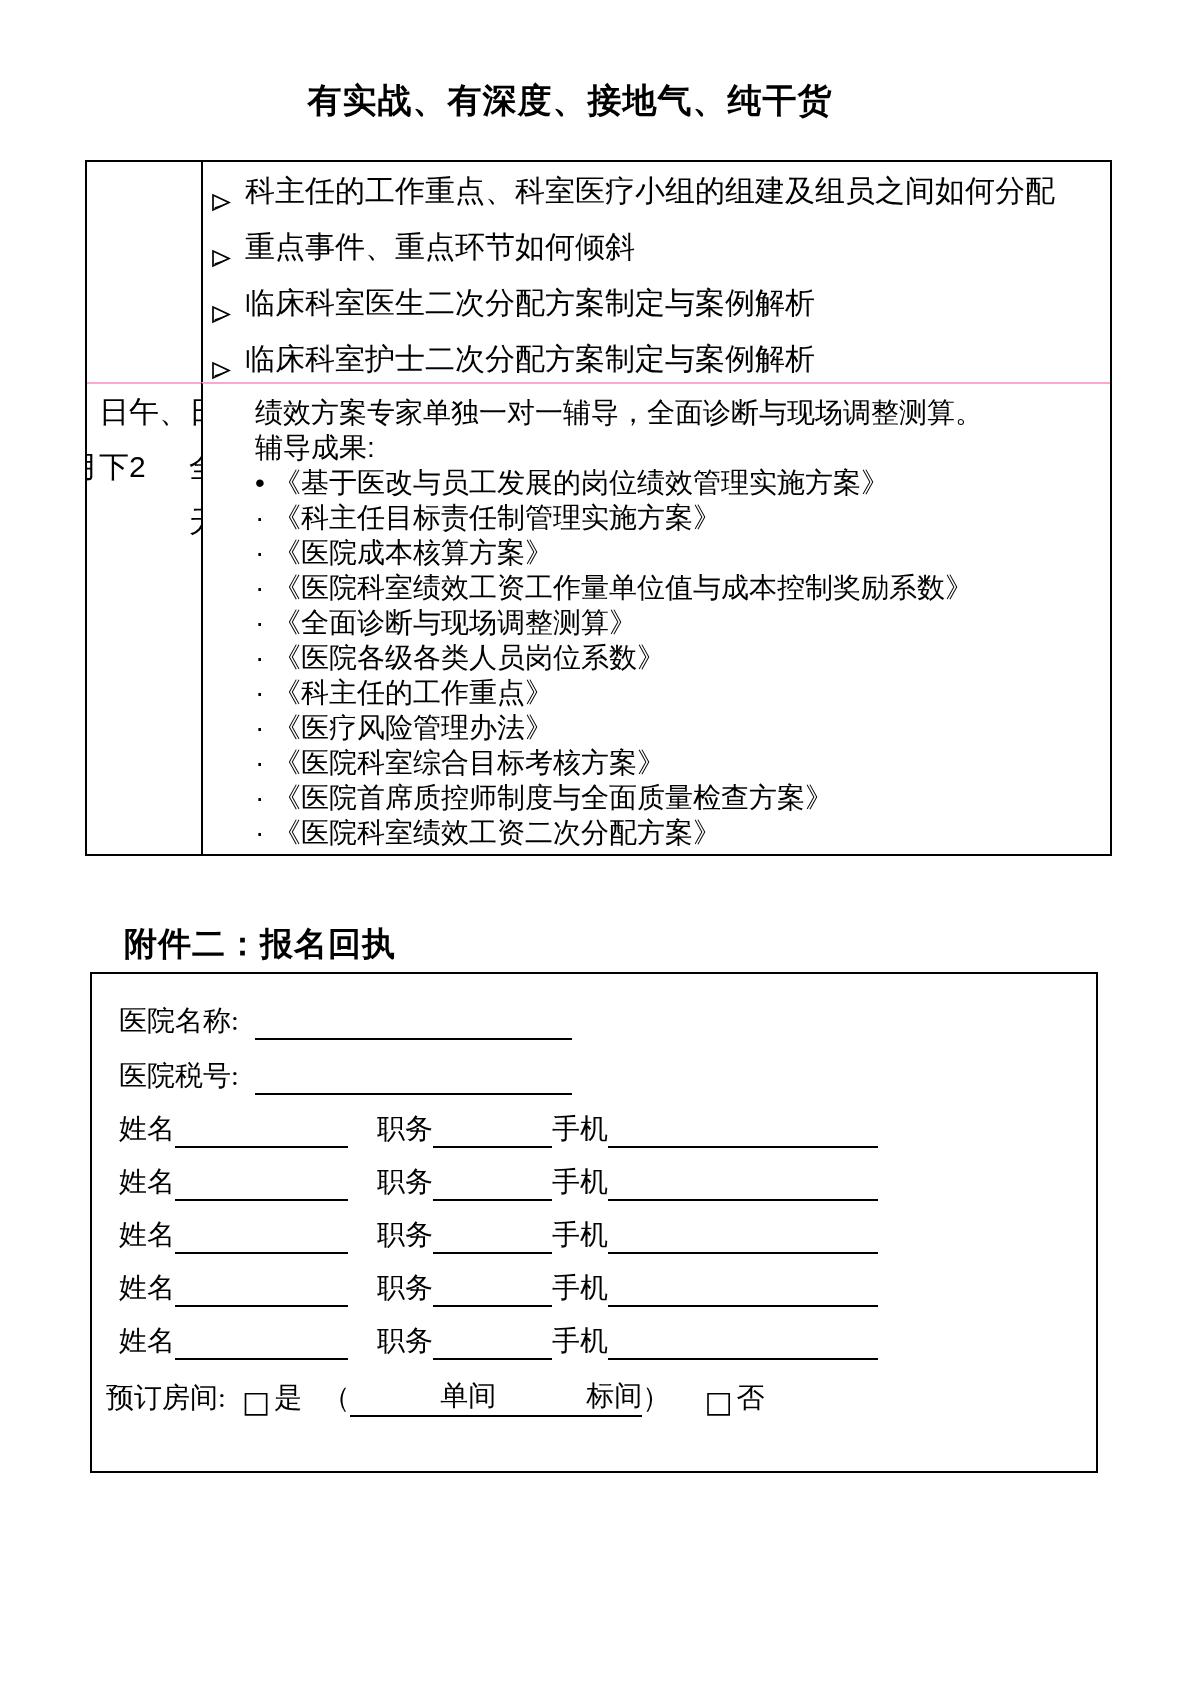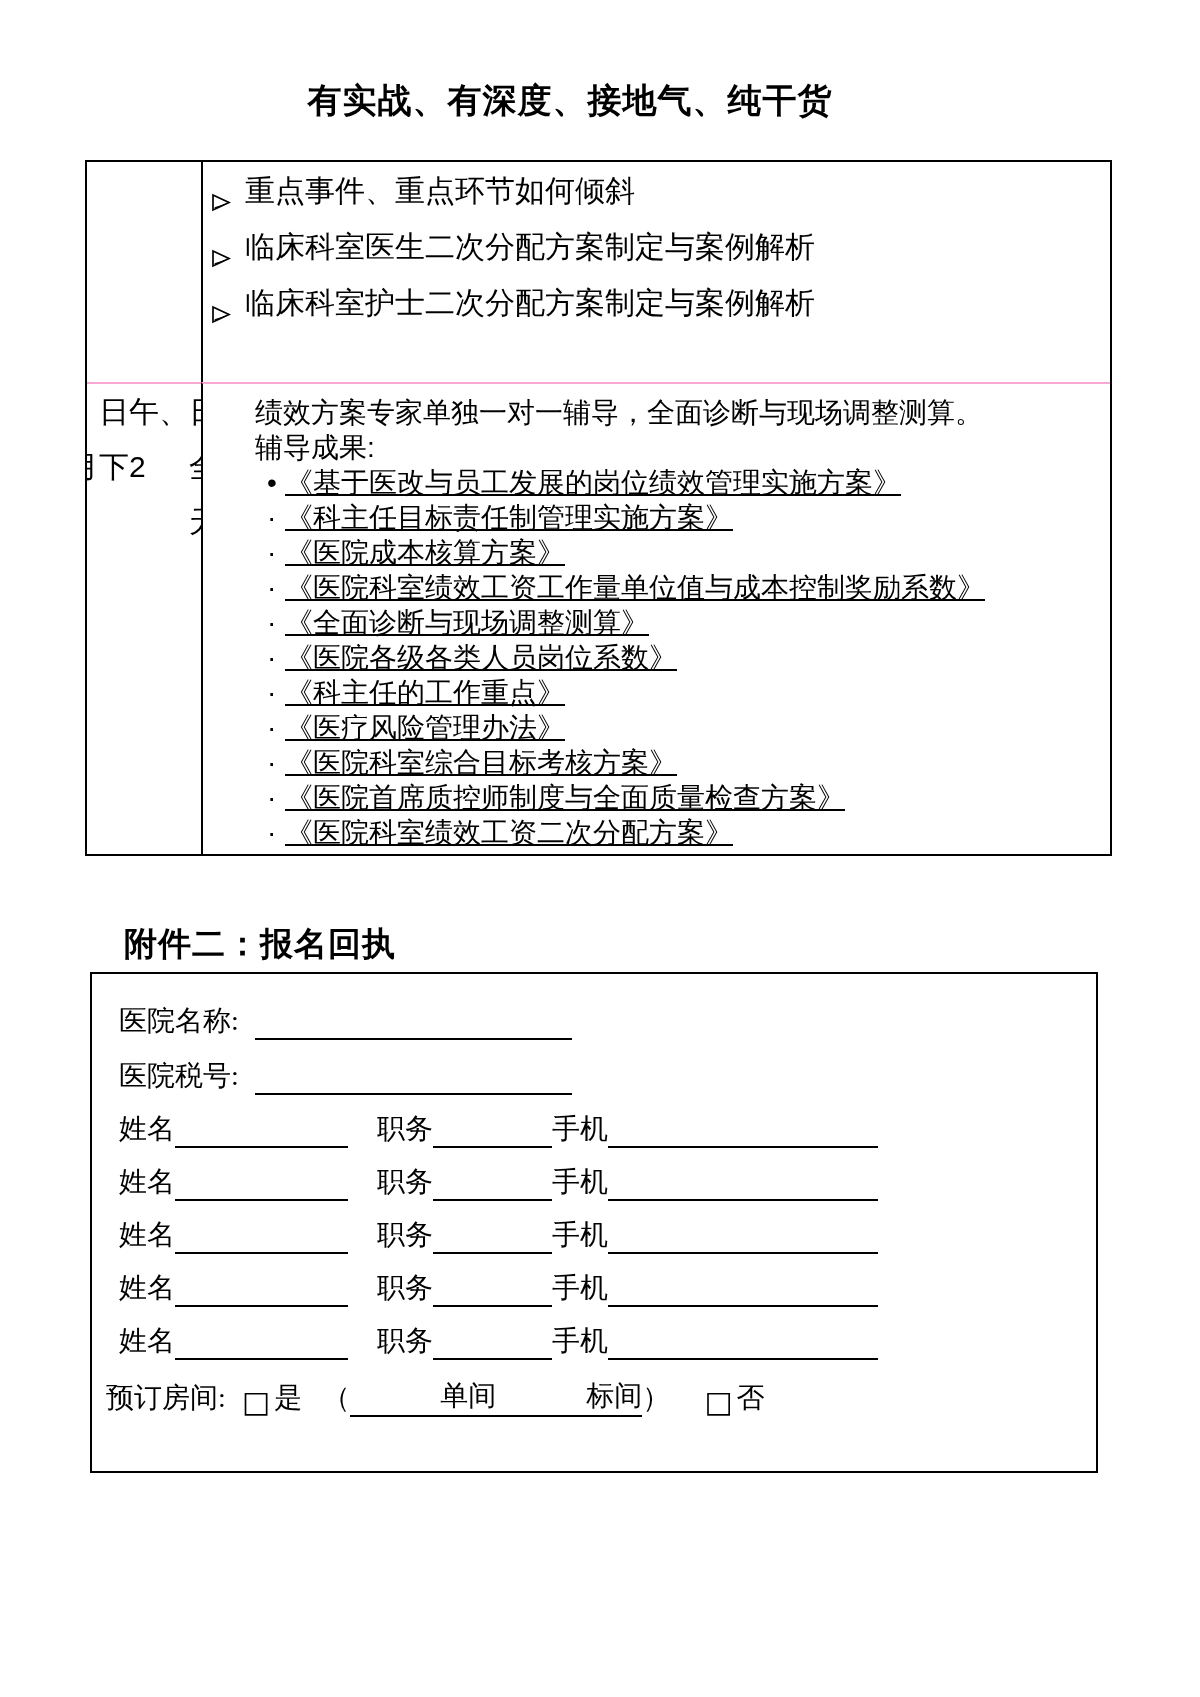--- a/index.html
+++ b/index.html
@@ -62,21 +62,21 @@
     text-align: justify;
     text-align-last: justify;
   }
 
   .coach-cell {
     padding: 11px 8px 0 52px;
     font-size: 28px;
     line-height: 35px;
     white-space: nowrap;
   }
-  .deliv-line { margin-left: 12px; white-space: nowrap; text-decoration: underline; }
+  .deliv-line { white-space: nowrap; }
   .deliv-line .dot { display: inline-block; width: 18px; }
 
   
   .attach-heading {
     position: absolute;
     left: 124px;
     top: 922px;
     font-size: 33px;
     font-weight: bold;
     letter-spacing: 1px;
@@ -115,20 +115,29 @@
 <body>
 
 <div class="doc-title">有实战、有深度、接地气、纯干货</div>
 
 <div class="stable">
 
   <div class="cell"></div>
 
   <div class="cell b-left agenda-cell">
 
+      <div class="bullet-line">
+        <span class="arrow-ic">
+          <svg width="21" height="21" viewBox="0 0 21 21">
+            <polygon points="2,3 18,10.5 2,18" fill="#ffffff" stroke="#000000" stroke-width="1.7"></polygon>
+            <polygon points="3.5,15.2 17.2,10.9 4.6,17.2" fill="#000000"></polygon>
+          </svg>
+        </span>
+        <span>科主任的工作重点、科室医疗小组的组建及组员之间如何分配</span>
+      </div>
 
       <div class="bullet-line">
         <span class="arrow-ic">
           <svg width="21" height="21" viewBox="0 0 21 21">
             <polygon points="2,3 18,10.5 2,18" fill="#ffffff" stroke="#000000" stroke-width="1.7"></polygon>
             <polygon points="3.5,15.2 17.2,10.9 4.6,17.2" fill="#000000"></polygon>
           </svg>
         </span>
         <span>重点事件、重点环节如何倾斜</span>
       </div>

